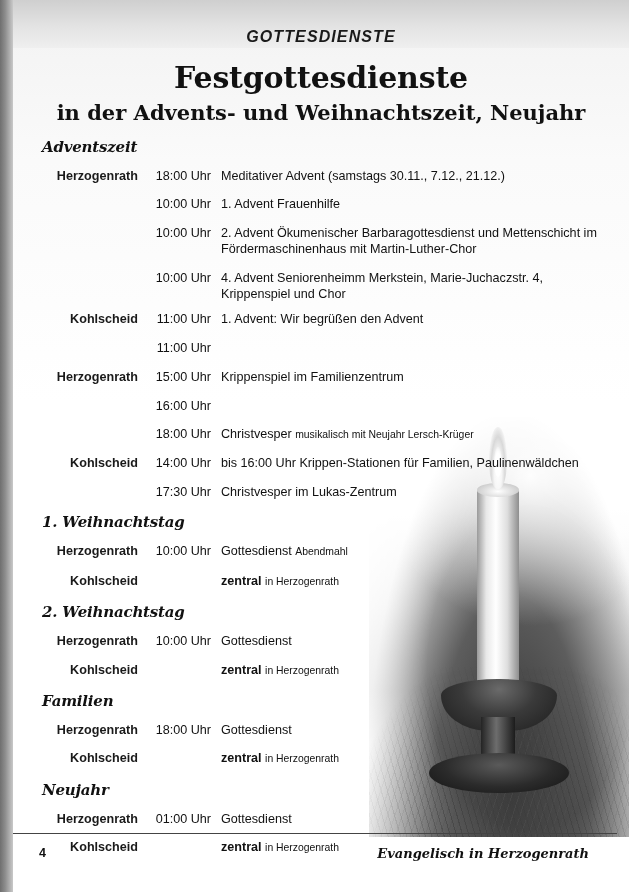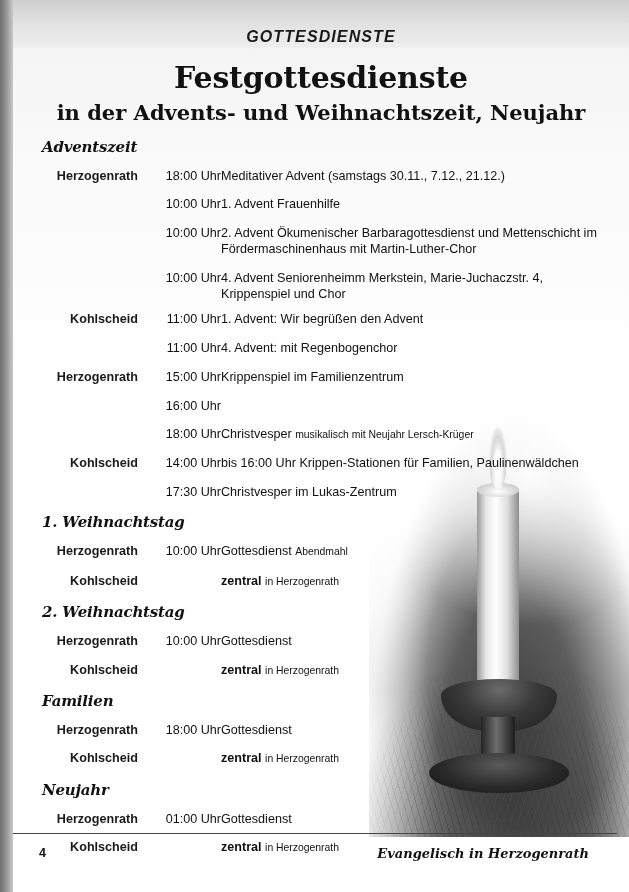--- a/index.html
+++ b/index.html
@@ -206,21 +206,21 @@
     text-align: right;
     font-weight: bold;
     padding-right: 9px;
     box-sizing: border-box;
     color: #1a1a1a;
   }
   .time {
     width: 74px;
     flex: 0 0 74px;
     text-align: right;
-    padding-right: 0;
+    padding-right: 10px;
     box-sizing: border-box;
   }
   .desc {
     flex: 1 1 auto;
   }
   .small {
     font-size: 10.4px;
   }
   .bold {
     font-weight: bold;
@@ -316,21 +316,20 @@
           <div class="desc"><span>4. Advent Seniorenheimm Merkstein, Marie-Juchaczstr. 4, Krippenspiel und Chor</span> </div>
         </div>
         <div class="row gap-top">
           <div class="place">Kohlscheid</div>
           <div class="time">11:00 Uhr</div>
           <div class="desc"><span>1. Advent: Wir begrüßen den Advent</span> </div>
         </div>
         <div class="row">
           <div class="place"></div>
           <div class="time">11:00 Uhr</div>
-          <div class="desc"><span>4. Advent: mit Regenbogenchor</span> </div>
         </div>
       </div>
       <div class="section">
         <div class="row">
           <div class="place">Herzogenrath</div>
           <div class="time">15:00 Uhr</div>
           <div class="desc"><span>Krippenspiel im Familienzentrum</span> </div>
         </div>
         <div class="row">
           <div class="place"></div>

